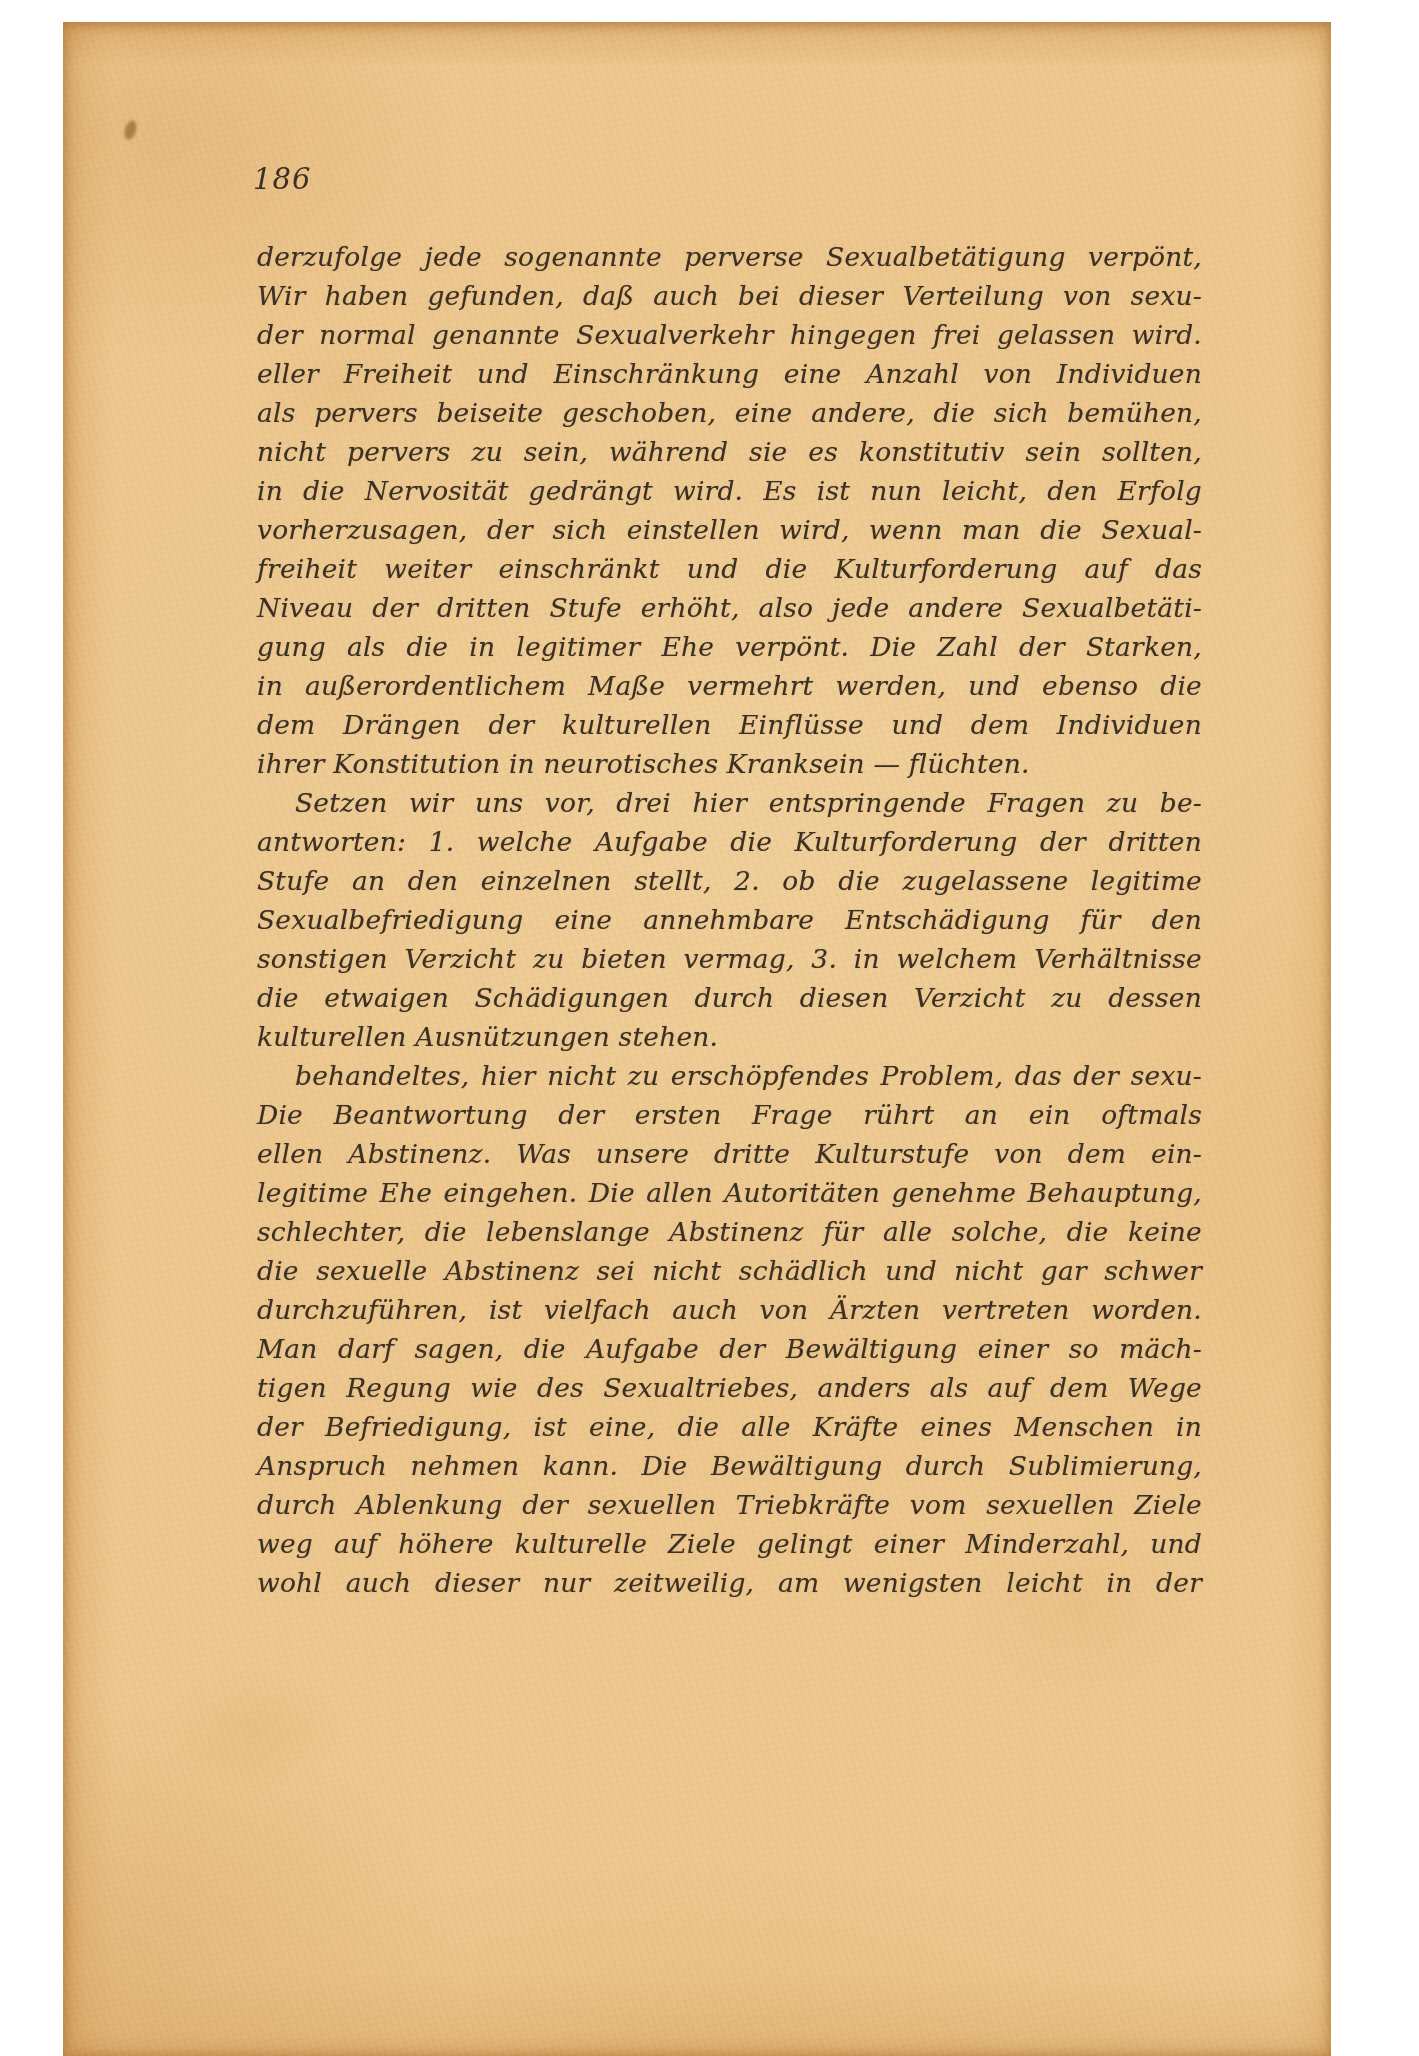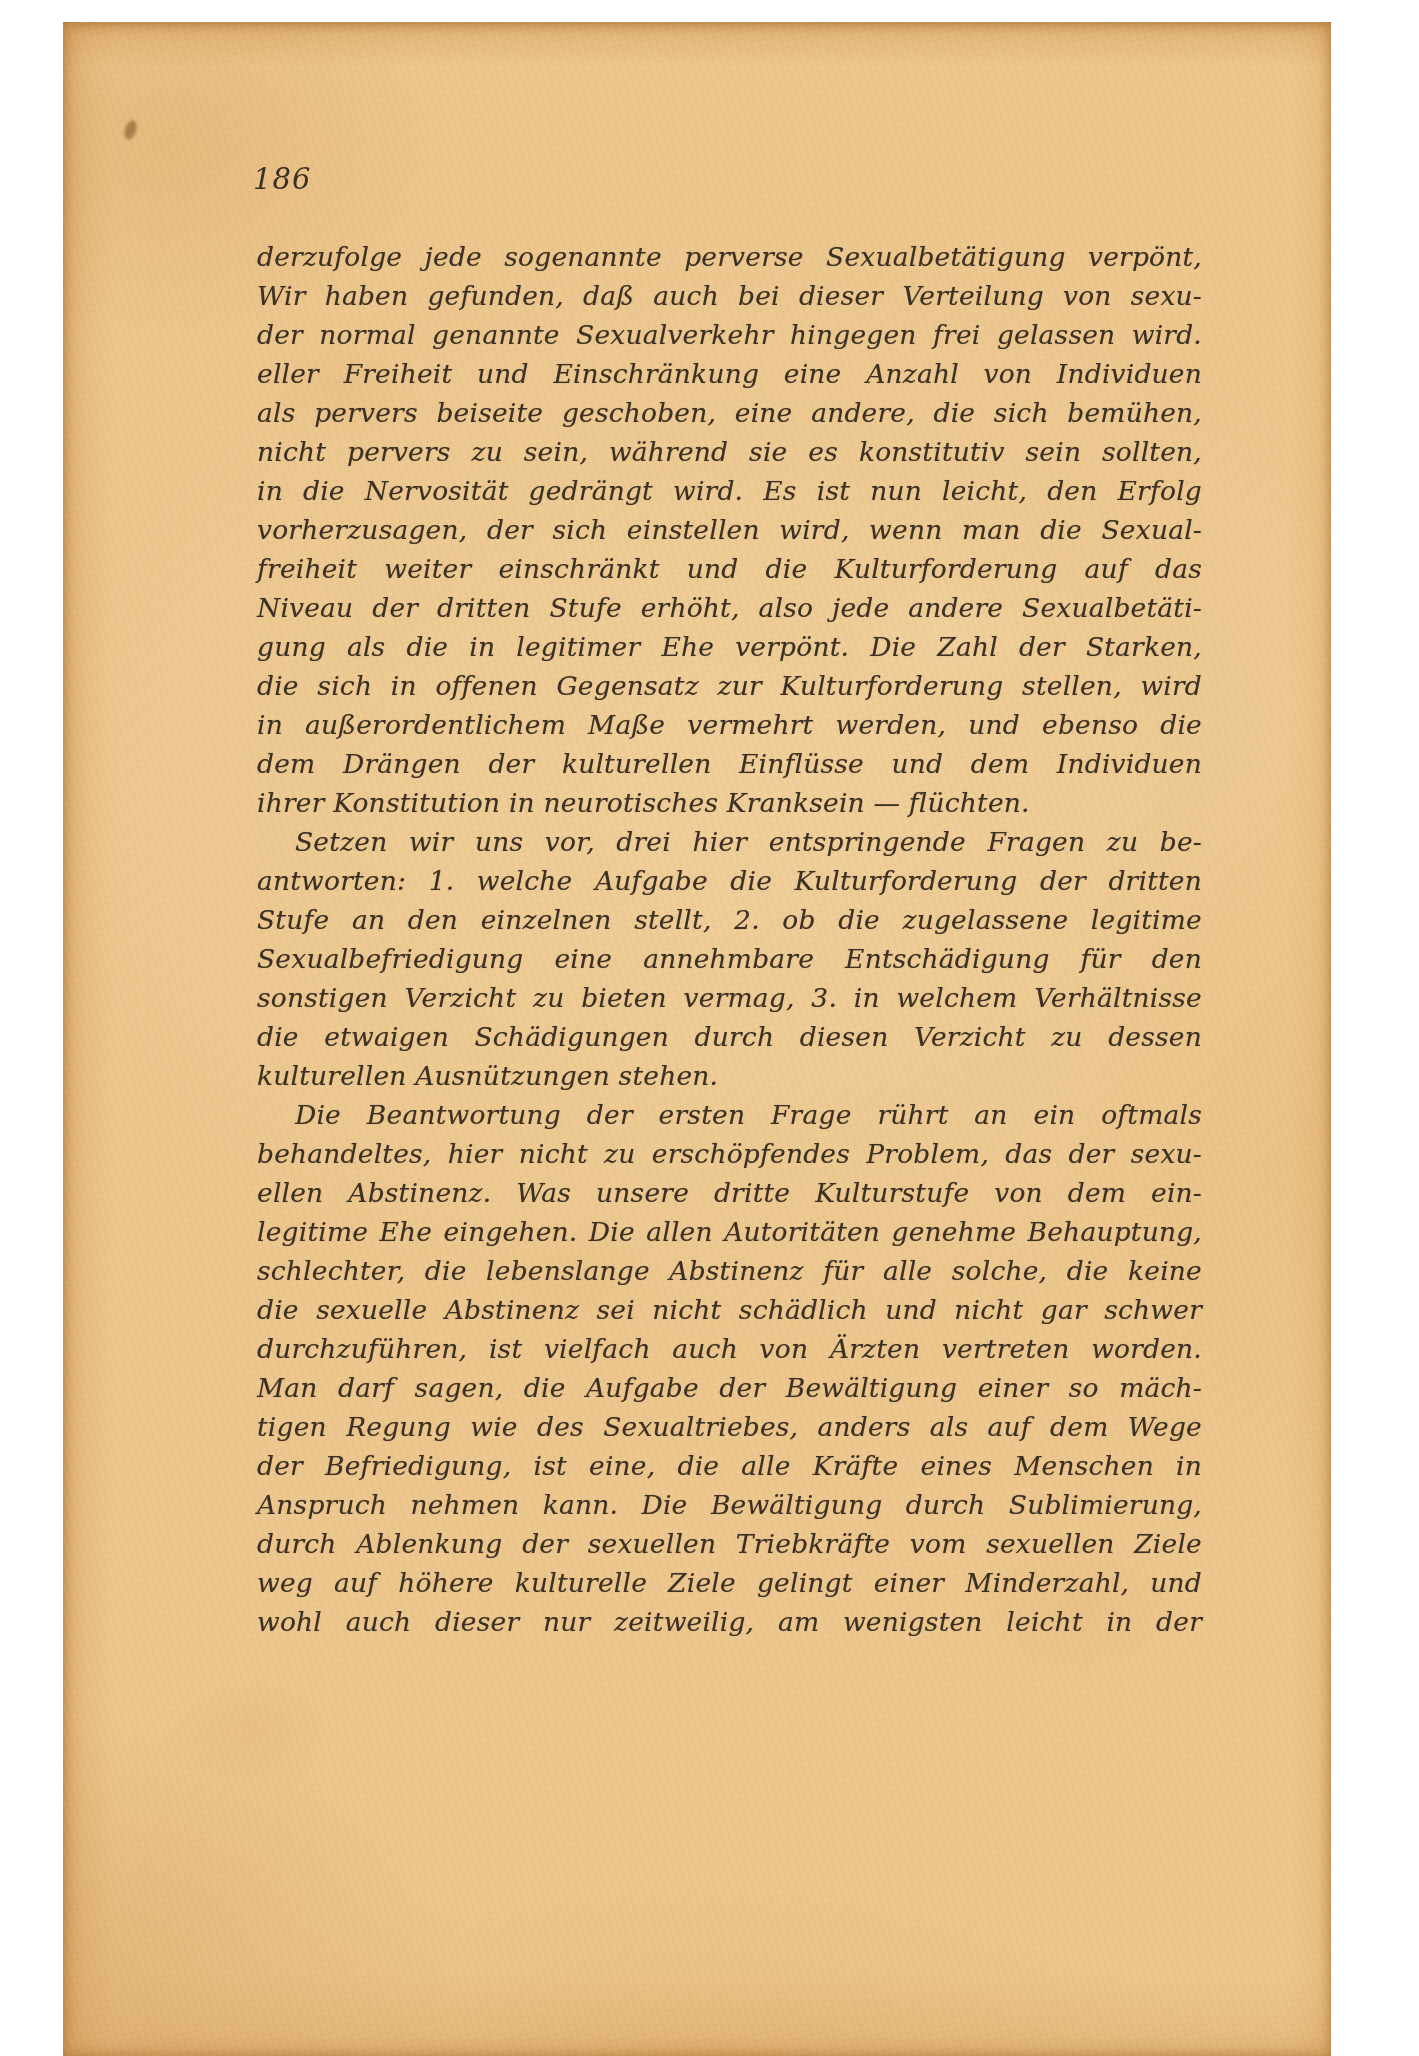--- a/index.html
+++ b/index.html
@@ -108,37 +108,36 @@
           <div class="line">Wir haben gefunden, daß auch bei dieser Verteilung von sexu-</div>
           <div class="line">der normal genannte Sexualverkehr hingegen frei gelassen wird.</div>
           <div class="line">eller Freiheit und Einschränkung eine Anzahl von Individuen</div>
           <div class="line">als pervers beiseite geschoben, eine andere, die sich bemühen,</div>
           <div class="line">nicht pervers zu sein, während sie es konstitutiv sein sollten,</div>
           <div class="line">in die Nervosität gedrängt wird. Es ist nun leicht, den Erfolg</div>
           <div class="line">vorherzusagen, der sich einstellen wird, wenn man die Sexual-</div>
           <div class="line">freiheit weiter einschränkt und die Kulturforderung auf das</div>
           <div class="line">Niveau der dritten Stufe erhöht, also jede andere Sexualbetäti-</div>
           <div class="line">gung als die in legitimer Ehe verpönt. Die Zahl der Starken,</div>
-          <div class="line">die sich in offenen Gegensatz zur Kulturforderung stellen, wird</div>
           <div class="line">in außerordentlichem Maße vermehrt werden, und ebenso die</div>
           <div class="line">dem Drängen der kulturellen Einflüsse und dem Individuen</div>
           <div class="line endline">ihrer Konstitution in neurotisches Kranksein — flüchten.</div>
         </div>
         <div class="para indented">
           <div class="line">Setzen wir uns vor, drei hier entspringende Fragen zu be-</div>
           <div class="line">antworten: 1. welche Aufgabe die Kulturforderung der dritten</div>
           <div class="line">Stufe an den einzelnen stellt, 2. ob die zugelassene legitime</div>
           <div class="line">Sexualbefriedigung eine annehmbare Entschädigung für den</div>
           <div class="line">sonstigen Verzicht zu bieten vermag, 3. in welchem Verhältnisse</div>
           <div class="line">die etwaigen Schädigungen durch diesen Verzicht zu dessen</div>
           <div class="line endline">kulturellen Ausnützungen stehen.</div>
         </div>
         <div class="para indented">
+          <div class="line">behandeltes, hier nicht zu erschöpfendes Problem, das der sexu-</div>
           <div class="line">Die Beantwortung der ersten Frage rührt an ein oftmals</div>
-          <div class="line">behandeltes, hier nicht zu erschöpfendes Problem, das der sexu-</div>
           <div class="line">ellen Abstinenz. Was unsere dritte Kulturstufe von dem ein-</div>
           <div class="line">legitime Ehe eingehen. Die allen Autoritäten genehme Behauptung,</div>
           <div class="line">schlechter, die lebenslange Abstinenz für alle solche, die keine</div>
           <div class="line">die sexuelle Abstinenz sei nicht schädlich und nicht gar schwer</div>
           <div class="line">durchzuführen, ist vielfach auch von Ärzten vertreten worden.</div>
           <div class="line">Man darf sagen, die Aufgabe der Bewältigung einer so mäch-</div>
           <div class="line">tigen Regung wie des Sexualtriebes, anders als auf dem Wege</div>
           <div class="line">der Befriedigung, ist eine, die alle Kräfte eines Menschen in</div>
           <div class="line">Anspruch nehmen kann. Die Bewältigung durch Sublimierung,</div>
           <div class="line">durch Ablenkung der sexuellen Triebkräfte vom sexuellen Ziele</div>

